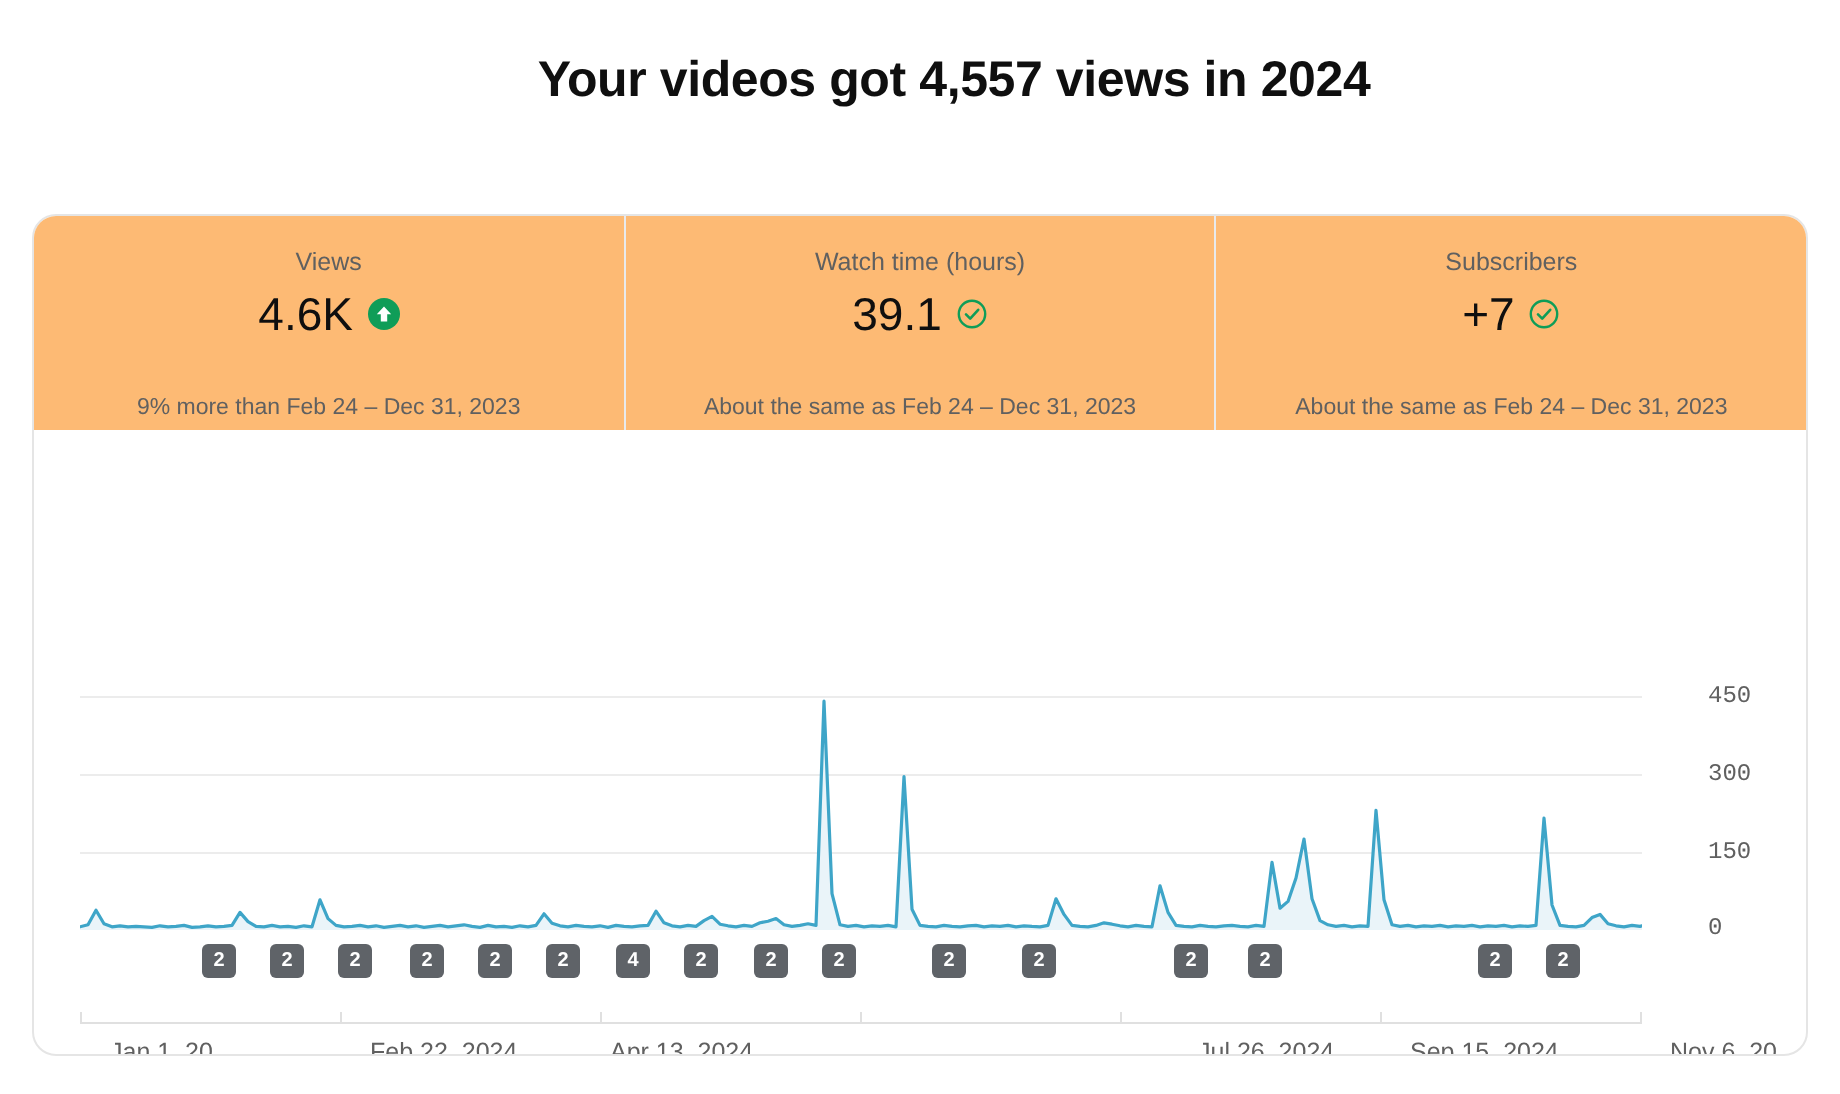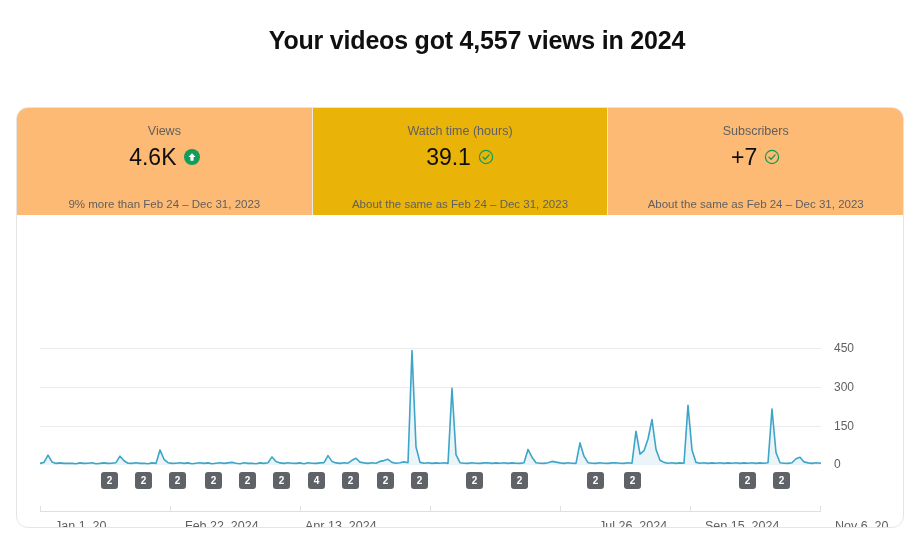--- a/index.html
+++ b/index.html
@@ -26,21 +26,21 @@
   
   .metrics{
     position:absolute;left:0;top:0;width:886px;height:107px;display:flex;
   }
   .metric{
     flex:1 1 0;display:flex;flex-direction:column;align-items:center;
     justify-content:flex-start;padding-top:15px;box-sizing:border-box;
     background:#fdba74;
   }
   .metric.selected{
-    background:#eab308;
+    background:#fdba74;
     border-left:1px solid #e8eaed;border-right:1px solid #e8eaed;
   }
   .metric-label{font-size:12.5px;color:#606060;line-height:16px;}
   .metric-value-row{
     display:flex;align-items:center;justify-content:center;gap:7px;margin-top:5px;
   }
   .metric-value{font-size:23px;font-weight:400;color:#0f0f0f;line-height:26px;}
   .metric-sub{
     font-size:11.5px;color:#606060;margin-top:28px;
     white-space:nowrap;
@@ -62,22 +62,22 @@
     position:absolute;left:23px;top:133px;width:781px;height:117px;
   }
   .gridline{
     position:absolute;left:0;width:781px;height:1px;background:#ececec;
   }
   .axisline{
     position:absolute;left:0;width:781px;height:1px;background:#d9d9d9;
   }
   .plot svg{position:absolute;left:0;top:0;}
   .ylabels{
-    position:absolute;left:817px;top:126px;width:60px;height:130px;
-    font-size:12px;color:#606060;
+    position:absolute;left:837px;top:126px;width:60px;height:130px;
+    font-size:12px;color:#606060;font-family:Liberation Mono, monospace;
   }
   .ylabel{position:absolute;left:0;line-height:14px;}
 
   
   .badges{position:absolute;left:0;top:0;width:886px;height:313px;}
   .badge{
     position:absolute;top:257px;width:17px;height:17px;border-radius:3px;
     background:#5f6368;color:#fff;font-size:10px;line-height:17px;
     text-align:center;font-weight:bold;
   }

